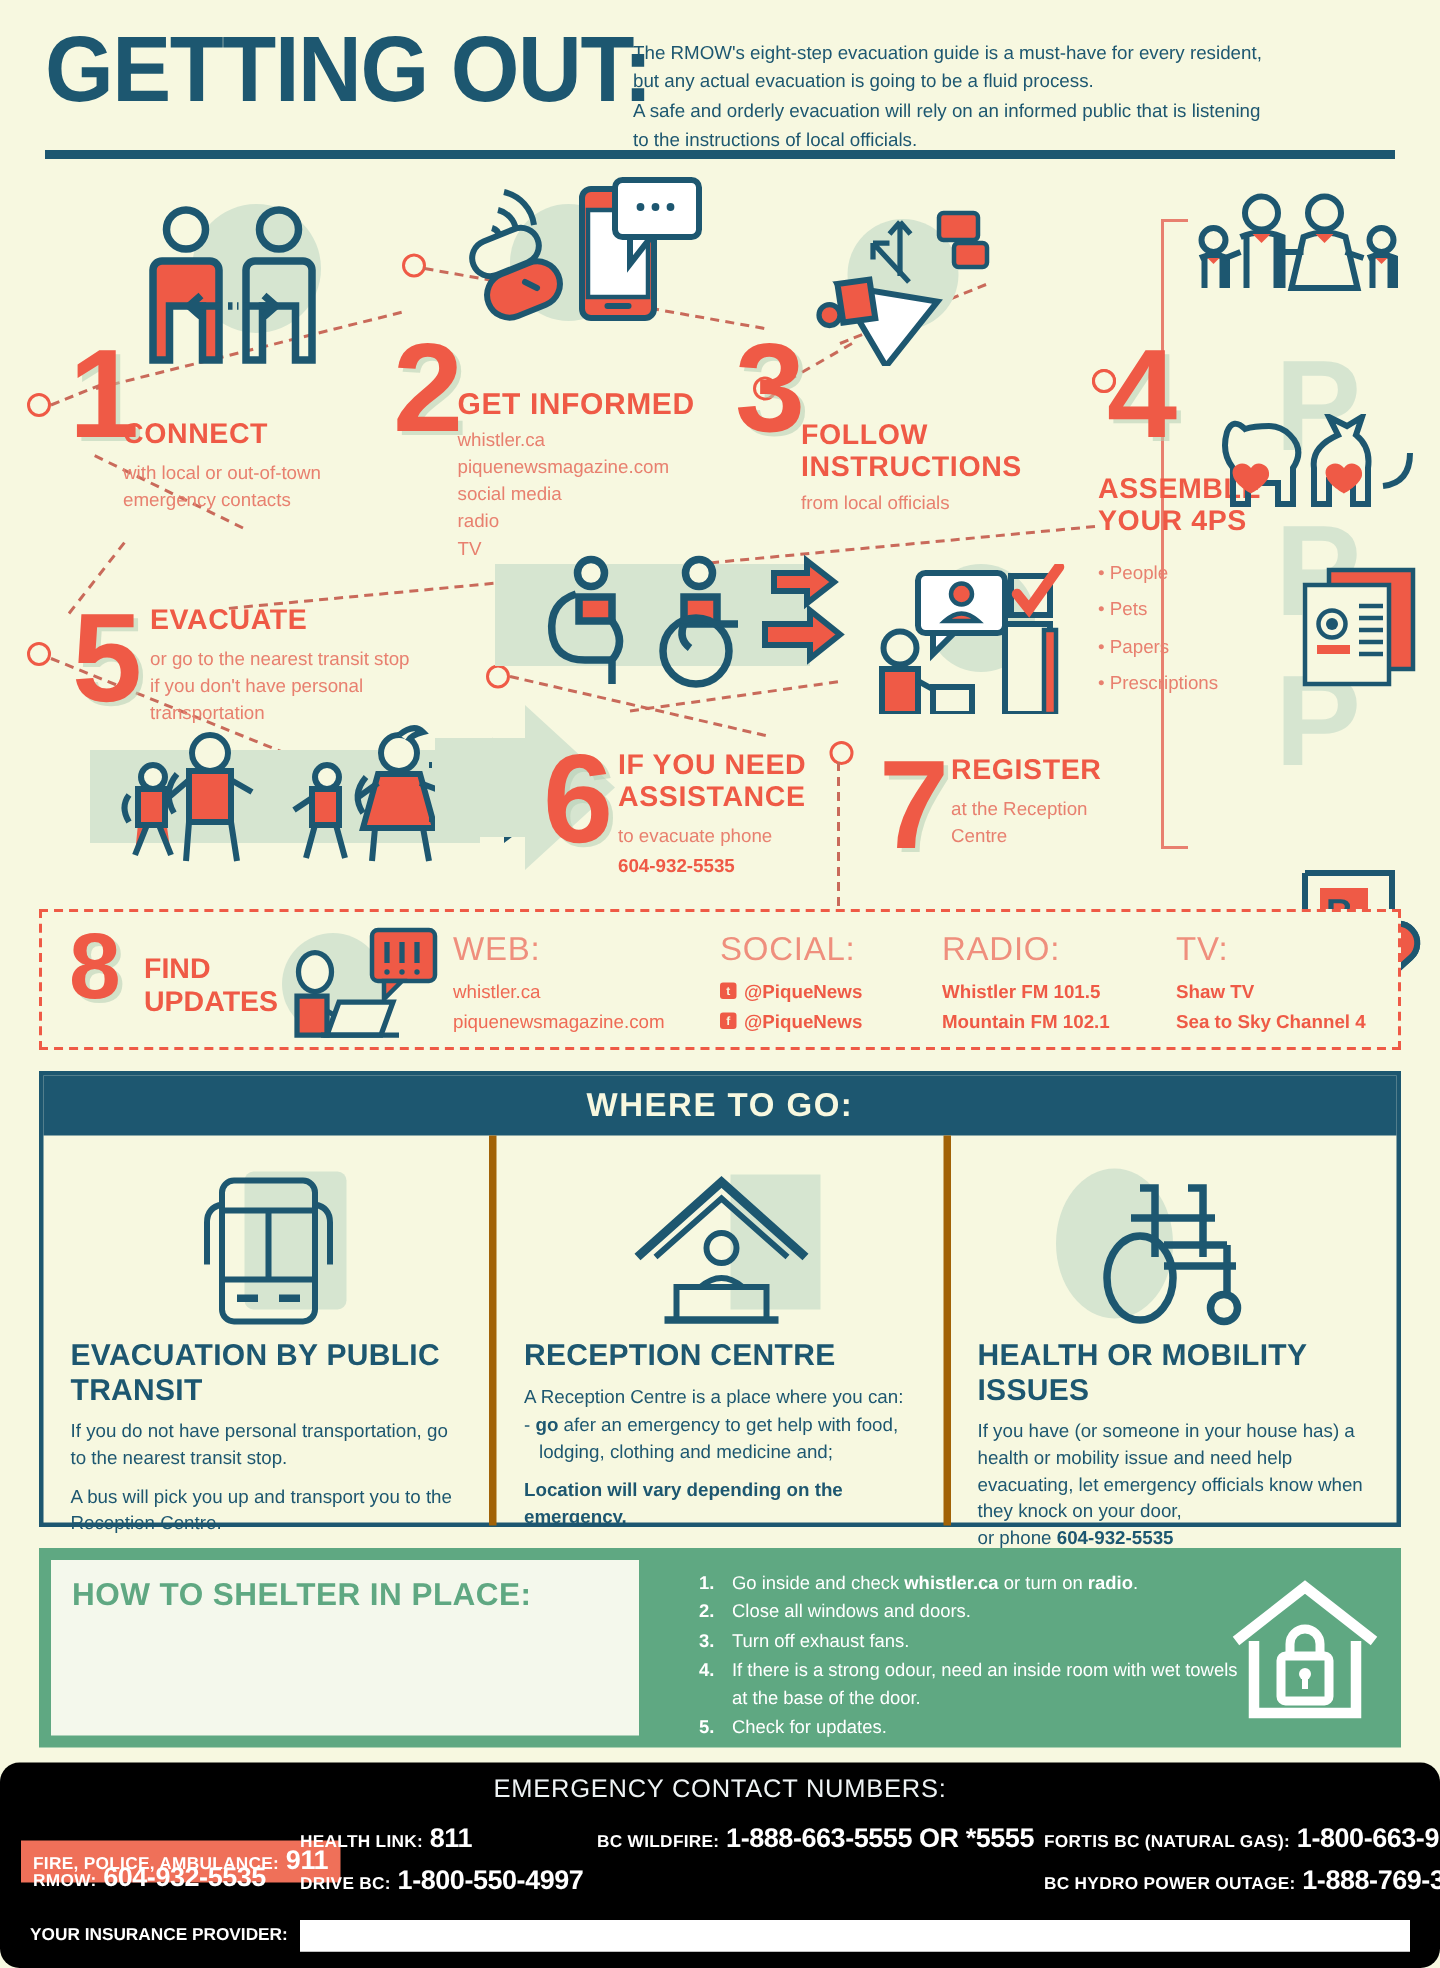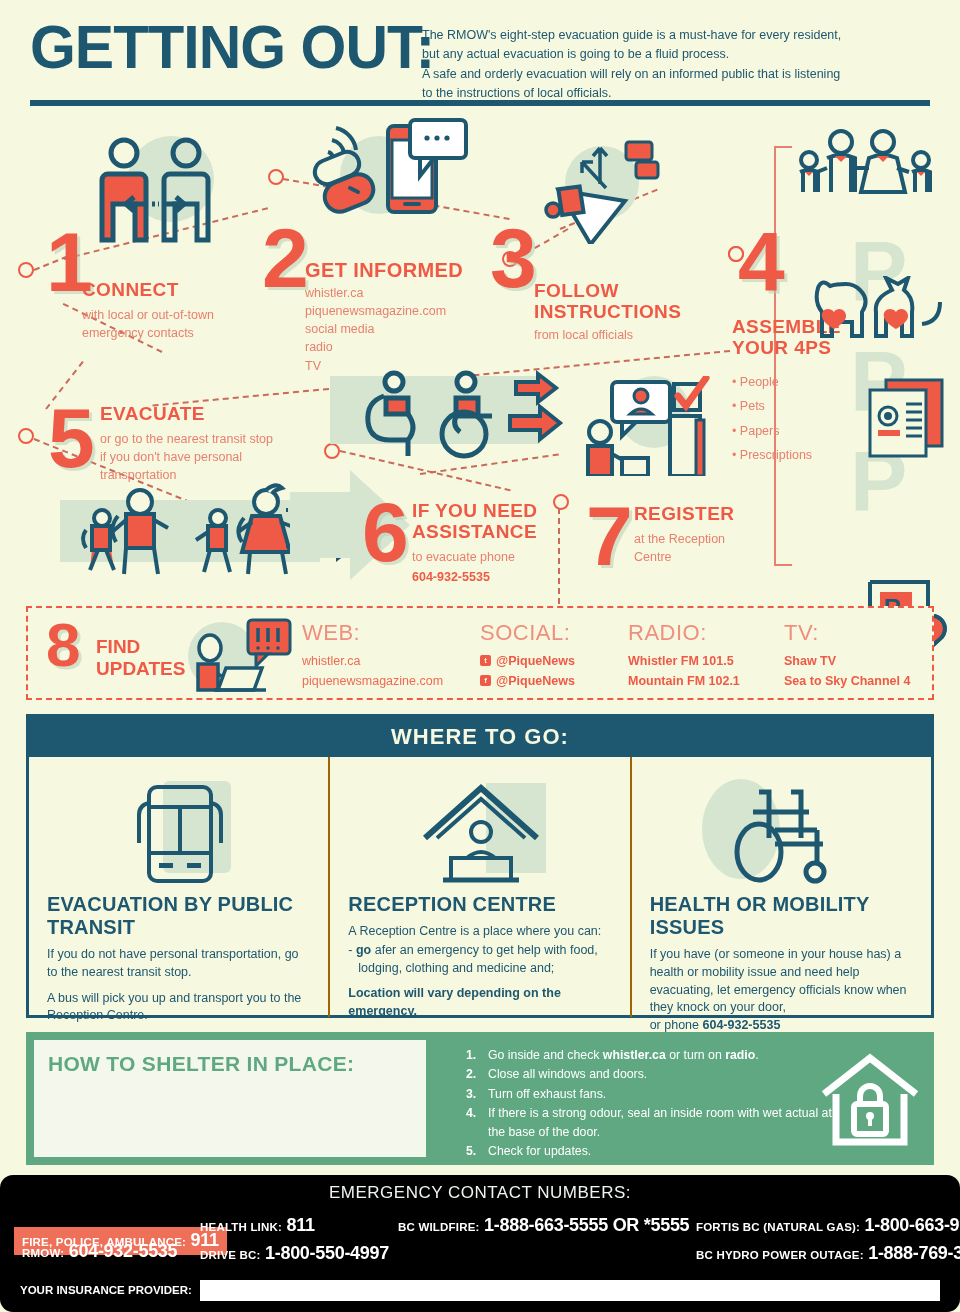--- a/index.html
+++ b/index.html
@@ -93,21 +93,21 @@
 
   
   .wtg { position:absolute; left:26px; top:714px; width:908px; height:304px;
          border:3px solid #1d5770; background:#f7f8e0; }
   .wtg-head { height:40px; background:#1d5770; color:#f7f8e0;
     font-family:"Liberation Sans Narrow","Liberation Sans",sans-serif;
     font-size:22px; font-weight:bold; letter-spacing:1px;
     display:flex; align-items:center; justify-content:center; }
   .wtg-cols { display:flex; height:260px; }
   .wtg-col { flex:1; padding:18px 16px 0 18px; position:relative; }
-  .wtg-col + .wtg-col { border-left:2px solid #a16207; }
+  .wtg-col + .wtg-col { border-left:5px solid #a16207; }
   .wtg-col .iconwrap { height:118px; display:flex; align-items:center; justify-content:center; position:relative; }
   .wtg-title {
     font-family:"Liberation Sans Narrow","Liberation Sans",sans-serif;
     font-size:20px; font-weight:bold; color:#1d5770; letter-spacing:0.2px;
     margin-bottom:7px; text-transform:uppercase;
   }
   .wtg-body { color:#1d5770; font-size:12.5px; line-height:1.42;
     font-family:"Liberation Sans Narrow","Liberation Sans",sans-serif; }
   .wtg-body p { margin-bottom:8px; }
   .wtg-body b { font-weight:bold; }
@@ -498,21 +498,21 @@
   </div>
 
   <div class="shelter">
     <div class="shelter-left">
       <div class="shelter-title">HOW TO SHELTER IN PLACE:</div>
     </div>
     <ul class="shelter-list">
       <li><span class="num">1.</span><span>Go inside and check </span><b>whistler.ca</b><span> or turn on </span><b>radio</b><span>.</span></li>
       <li><span class="num">2.</span><span>Close all windows and doors.</span></li>
       <li><span class="num">3.</span><span>Turn off exhaust fans.</span></li>
-      <li><span class="num">4.</span><span>If there is a strong odour, seal an inside room with wet actual at the base of the door.</span></li>
+      <li><span class="num">4.</span><span>If there is a strong odour, need an inside room with wet towels at the base of the door.</span></li>
       <li><span class="num">5.</span><span>Check for updates.</span></li>
     </ul>
     <svg style="position:absolute; left:790px; top:18px;" width="110" height="100" viewBox="0 0 110 100">
       <path d="M8 44 l46 -36 l46 36" fill="none" stroke="#ffffff" stroke-width="7"></path>
       <path d="M20 44 v48 h68 v-48" fill="none" stroke="#ffffff" stroke-width="7"></path>
       <rect x="38" y="54" width="32" height="30" rx="3" fill="none" stroke="#ffffff" stroke-width="6"></rect>
       <path d="M44 54 v-8 a10 10 0 0 1 20 0 v8" fill="none" stroke="#ffffff" stroke-width="6"></path>
       <circle cx="54" cy="66" r="4" fill="#ffffff"></circle>
       <path d="M54 68 v8" stroke="#ffffff" stroke-width="4"></path>
     </svg>

